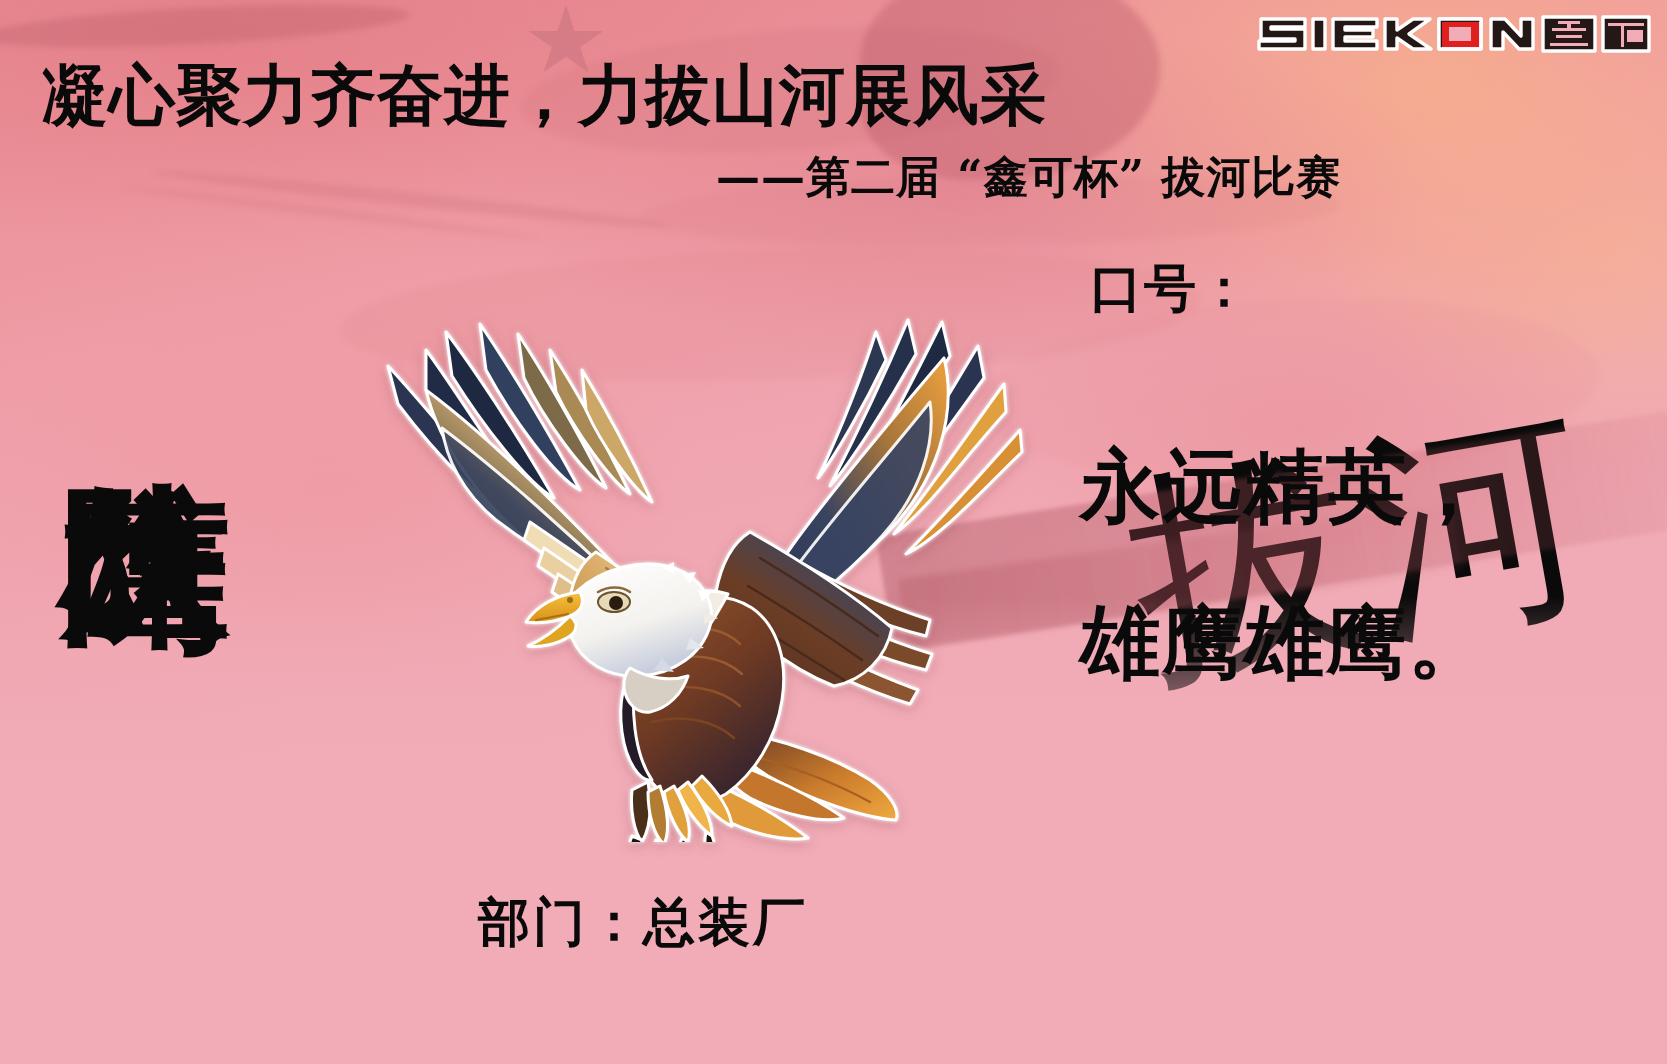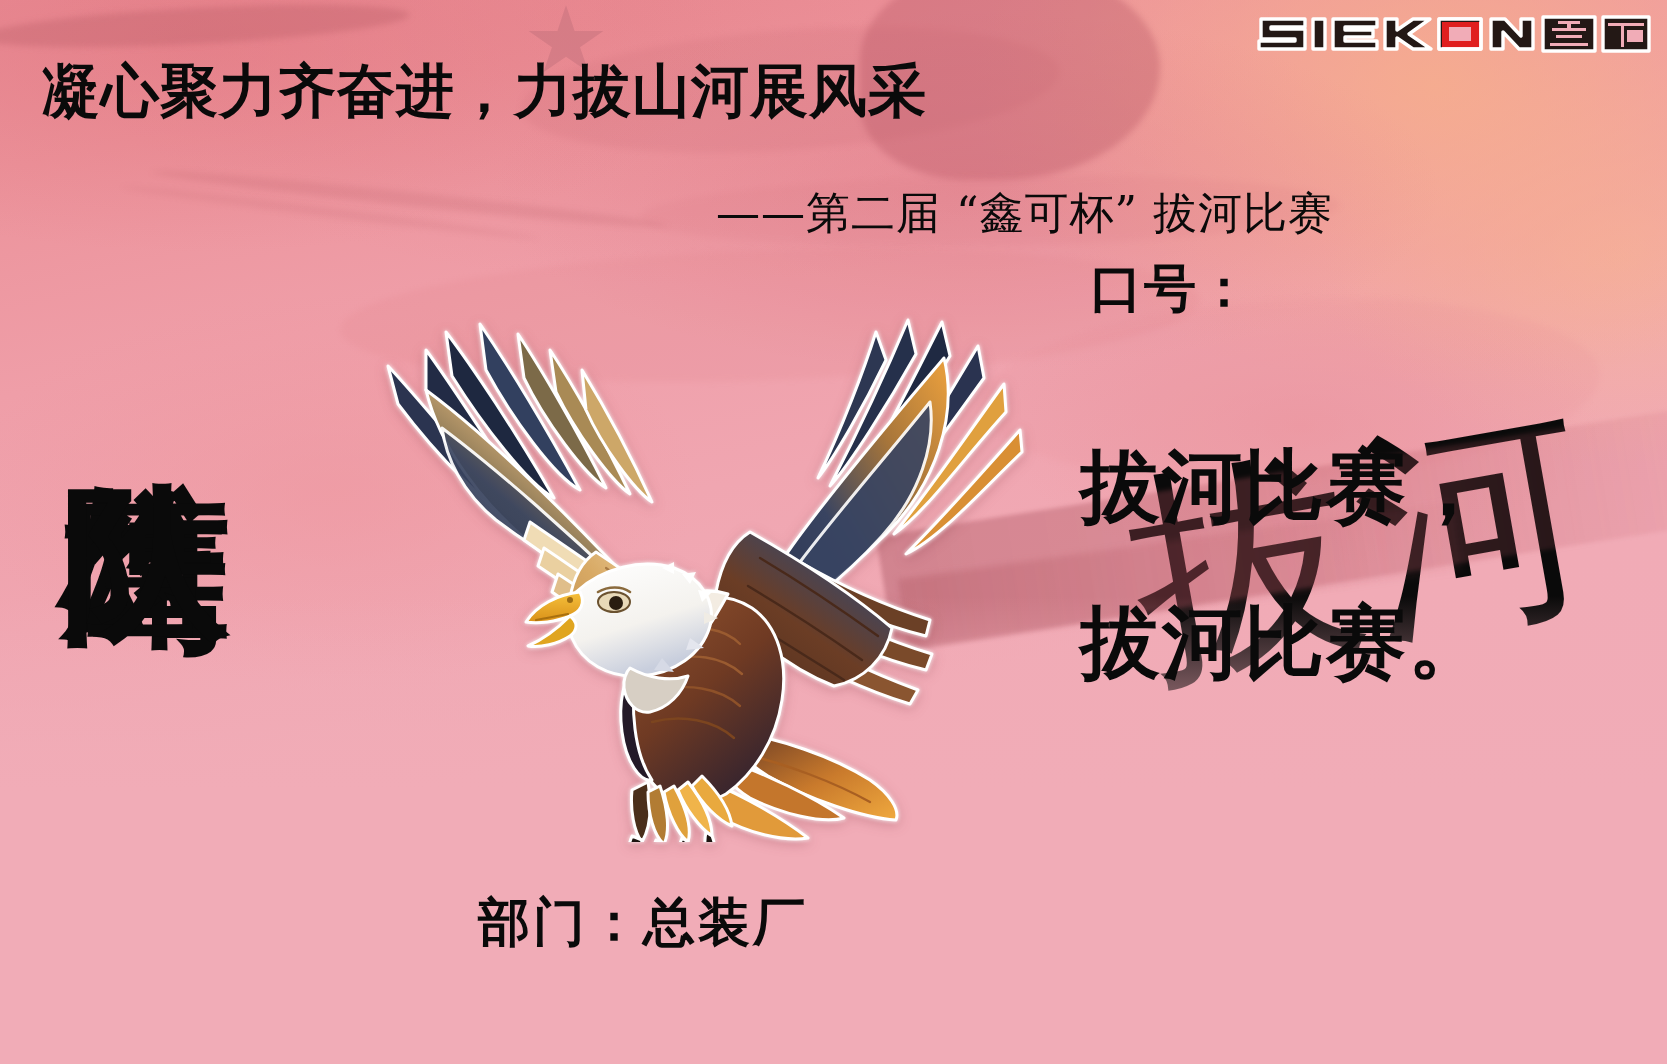--- a/index.html
+++ b/index.html
@@ -85,27 +85,27 @@
     position:absolute;right:14px;top:8px;
     display:flex;align-items:center;height:48px;
   }
   .logo svg{display:block;}
 
   
   .cn{font-family:"DejaVu Serif","Liberation Serif",serif;color:#0a0a0a;}
 
   .headline{
     position:absolute;left:42px;top:58px;
-    font-size:58px;line-height:1.15;font-weight:700;
+    font-size:66px;line-height:1.15;font-weight:700;
     letter-spacing:1px;white-space:nowrap;
   }
   .subline{
     position:absolute;left:716px;top:152px;
-    font-size:44px;line-height:1.15;font-weight:400;
-    letter-spacing:1px;white-space:nowrap;margin-top:36px;
+    font-size:44px;line-height:1.15;font-weight:700;
+    letter-spacing:1px;white-space:nowrap;
   }
   .label-team{
     position:absolute;left:18px;top:246px;
     font-size:64px;font-weight:700;letter-spacing:2px;white-space:nowrap;
   }
   .teamname{
     position:absolute;left:60px;top:346px;
     font-size:170px;line-height:1.02;font-weight:700;
     letter-spacing:0;
     writing-mode:vertical-rl;
@@ -351,19 +351,19 @@
         <path d="M312 578 C310 590 306 600 300 606 C296 596 298 584 302 574 Z" fill="#1d1410"></path>
         <path d="M334 582 C334 594 330 604 324 610 C320 600 322 588 326 578 Z" fill="#1d1410"></path>
         <path d="M358 580 C360 592 358 602 352 608 C346 598 348 586 352 576 Z" fill="#1d1410"></path>
         <path d="M382 574 C386 584 386 594 382 600 C374 592 374 580 376 570 Z" fill="#1d1410"></path>
       </g>
     </svg>
   </div>
 
   <div class="label-slogan cn">口号：</div>
   <div class="slogan cn">
-    <div>拔河比赛，</div>
-    <div>拔河比赛。</div>
+    <div>永远精英，</div>
+    <div>雄鹰雄鹰。</div>
   </div>
 
   <div class="dept cn">部门：总装厂</div>
 
 </div>
 
 </body></html>

